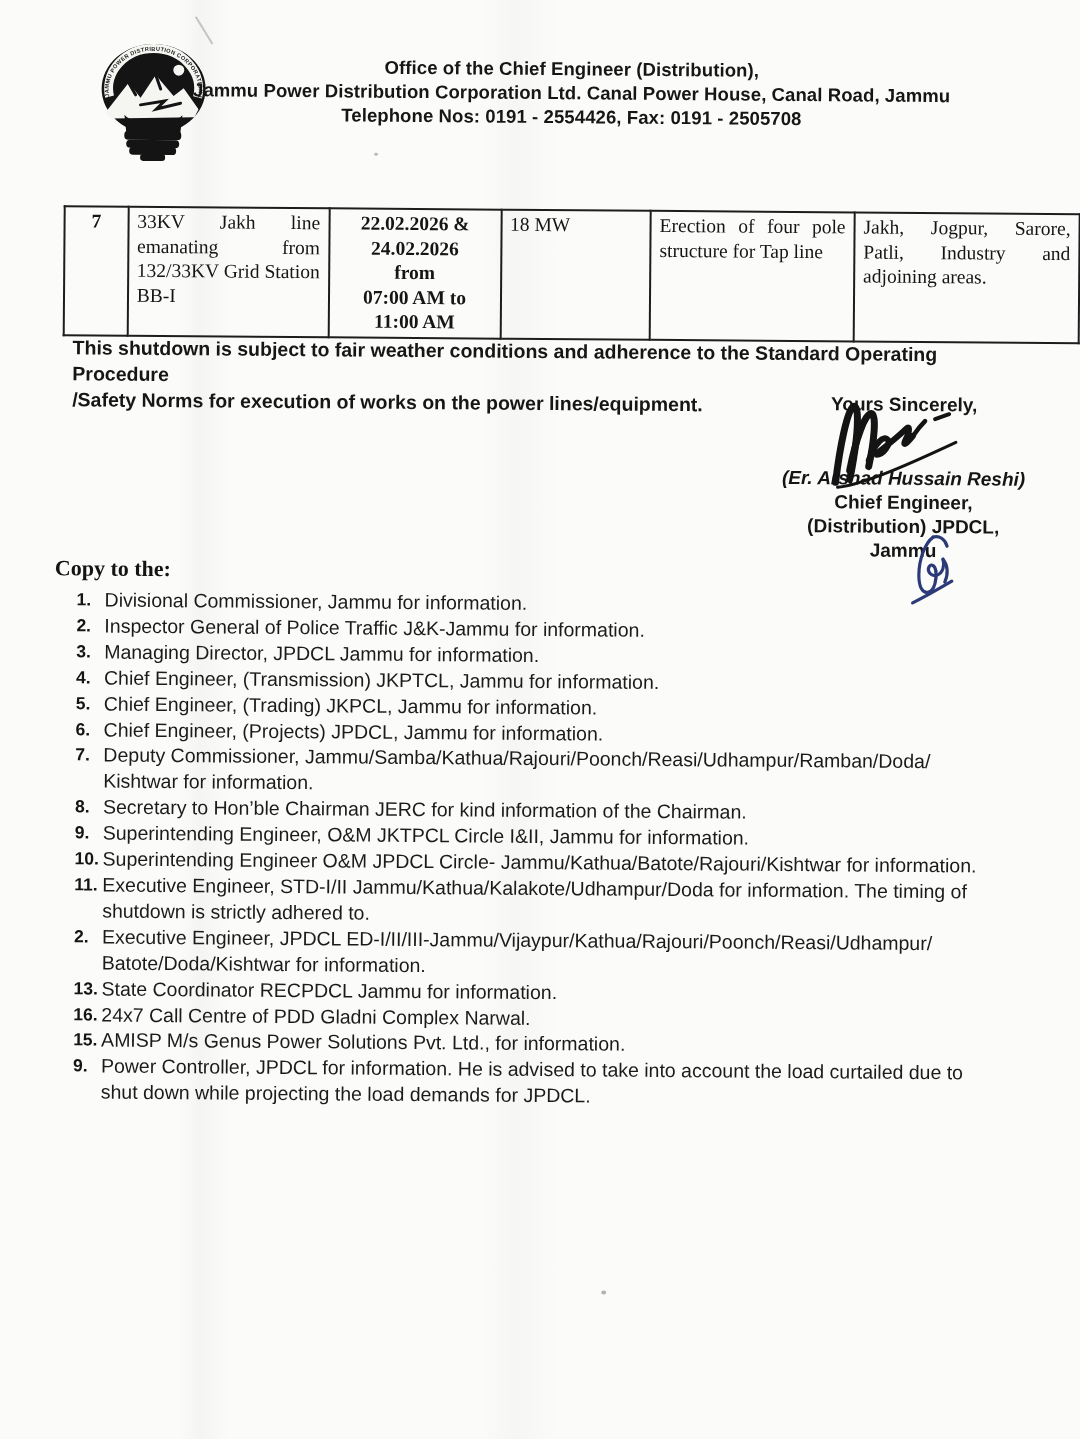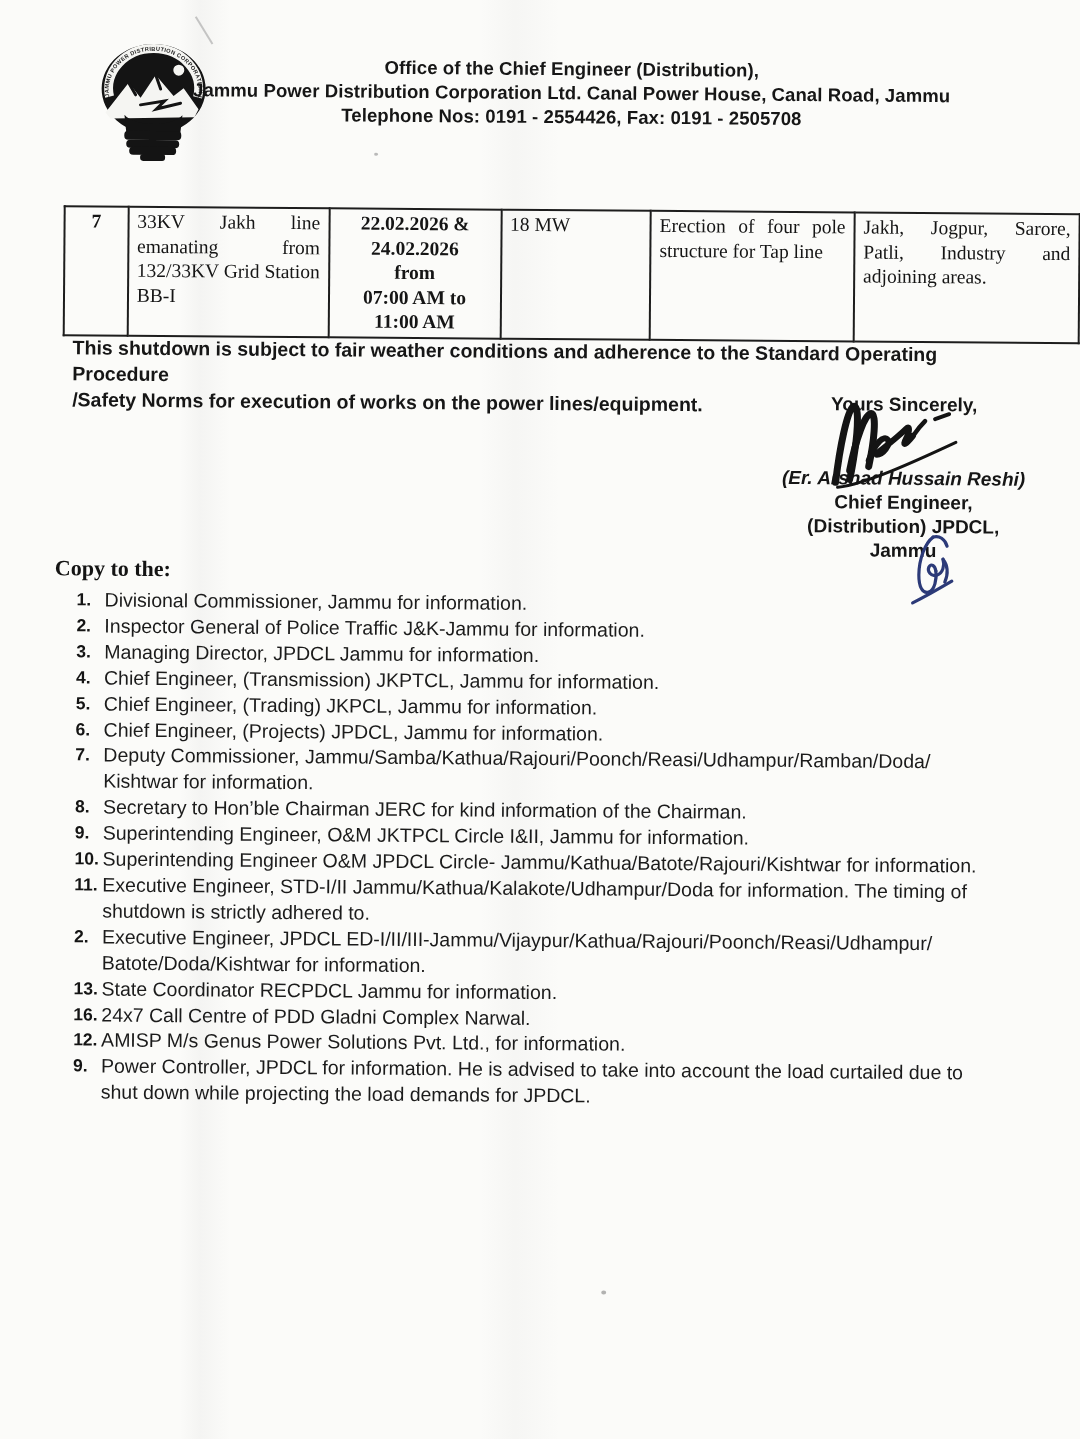--- a/index.html
+++ b/index.html
@@ -202,21 +202,21 @@
         </div>
       <div class="ci">
           <span class="num">13.</span>
           <span class="txt">State Coordinator RECPDCL Jammu for information.</span>
         </div>
       <div class="ci">
           <span class="num">16.</span>
           <span class="txt">24x7 Call Centre of PDD Gladni Complex Narwal.</span>
         </div>
       <div class="ci">
-          <span class="num">12.</span>
+          <span class="num">15.</span>
           <span class="txt">AMISP M/s Genus Power Solutions Pvt. Ltd., for information.</span>
         </div>
       <div class="ci">
           <span class="num">9.</span>
           <span class="txt">Power Controller, JPDCL for information. He is advised to take into account the load curtailed due to
 shut down while projecting the load demands for JPDCL.</span>
         </div>
     </div>
 
     <div class="art-line"></div>

